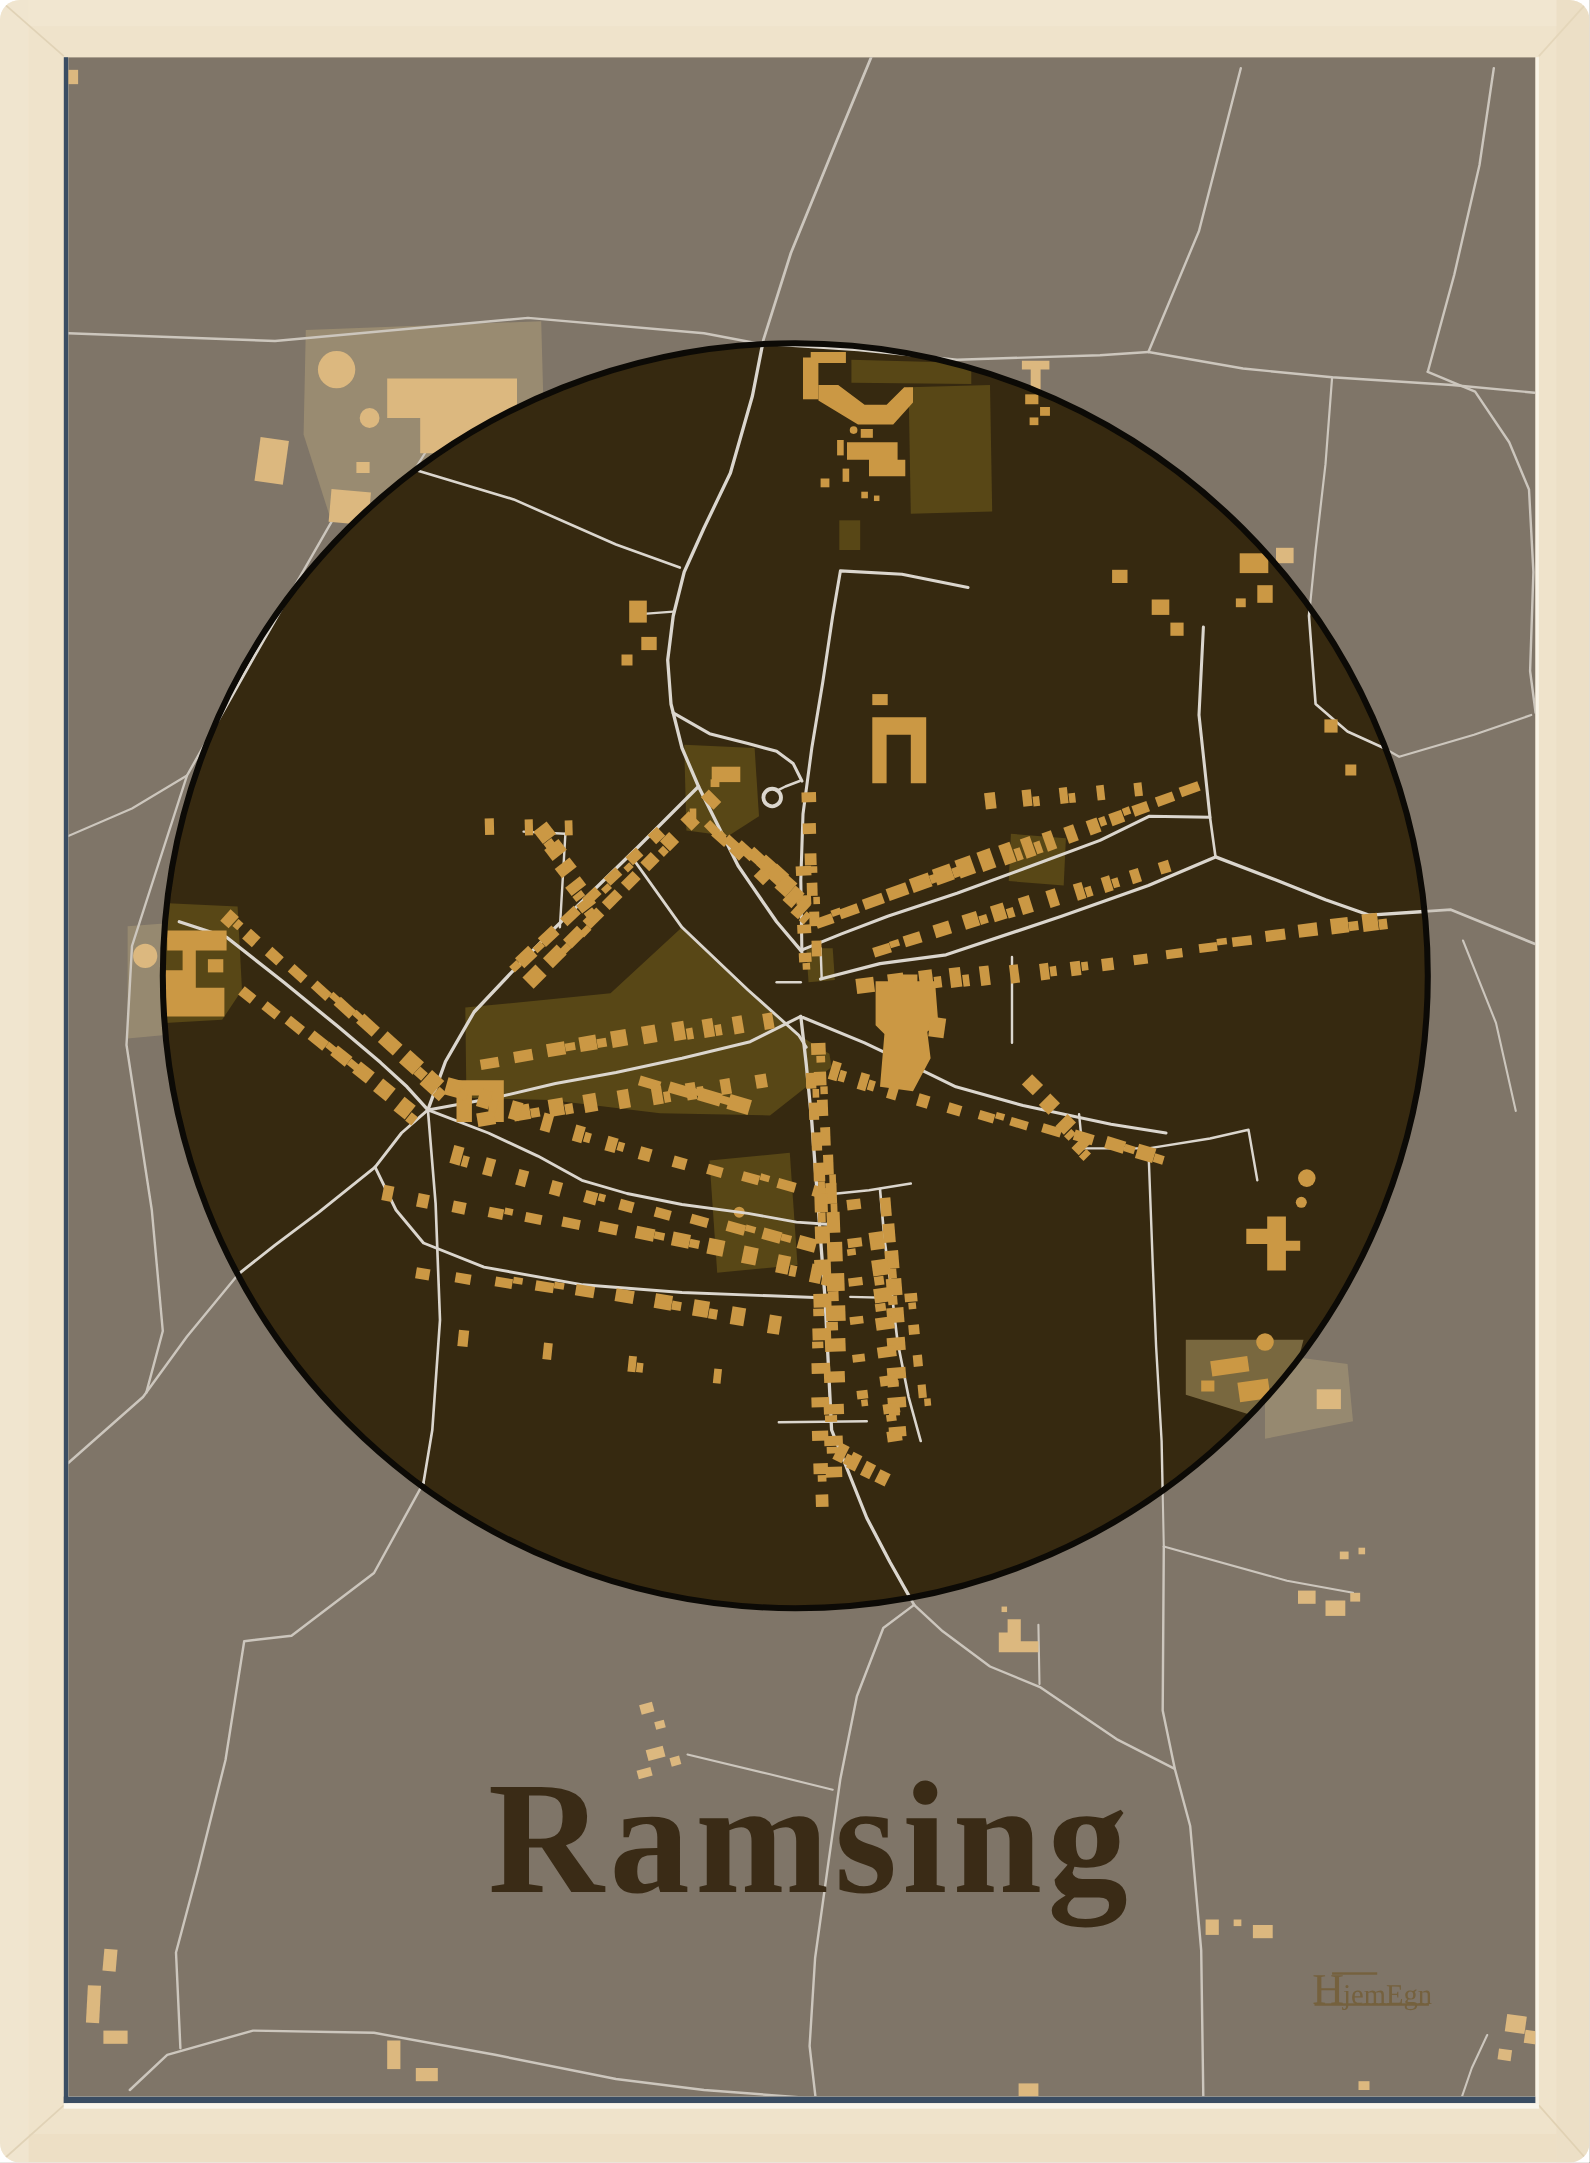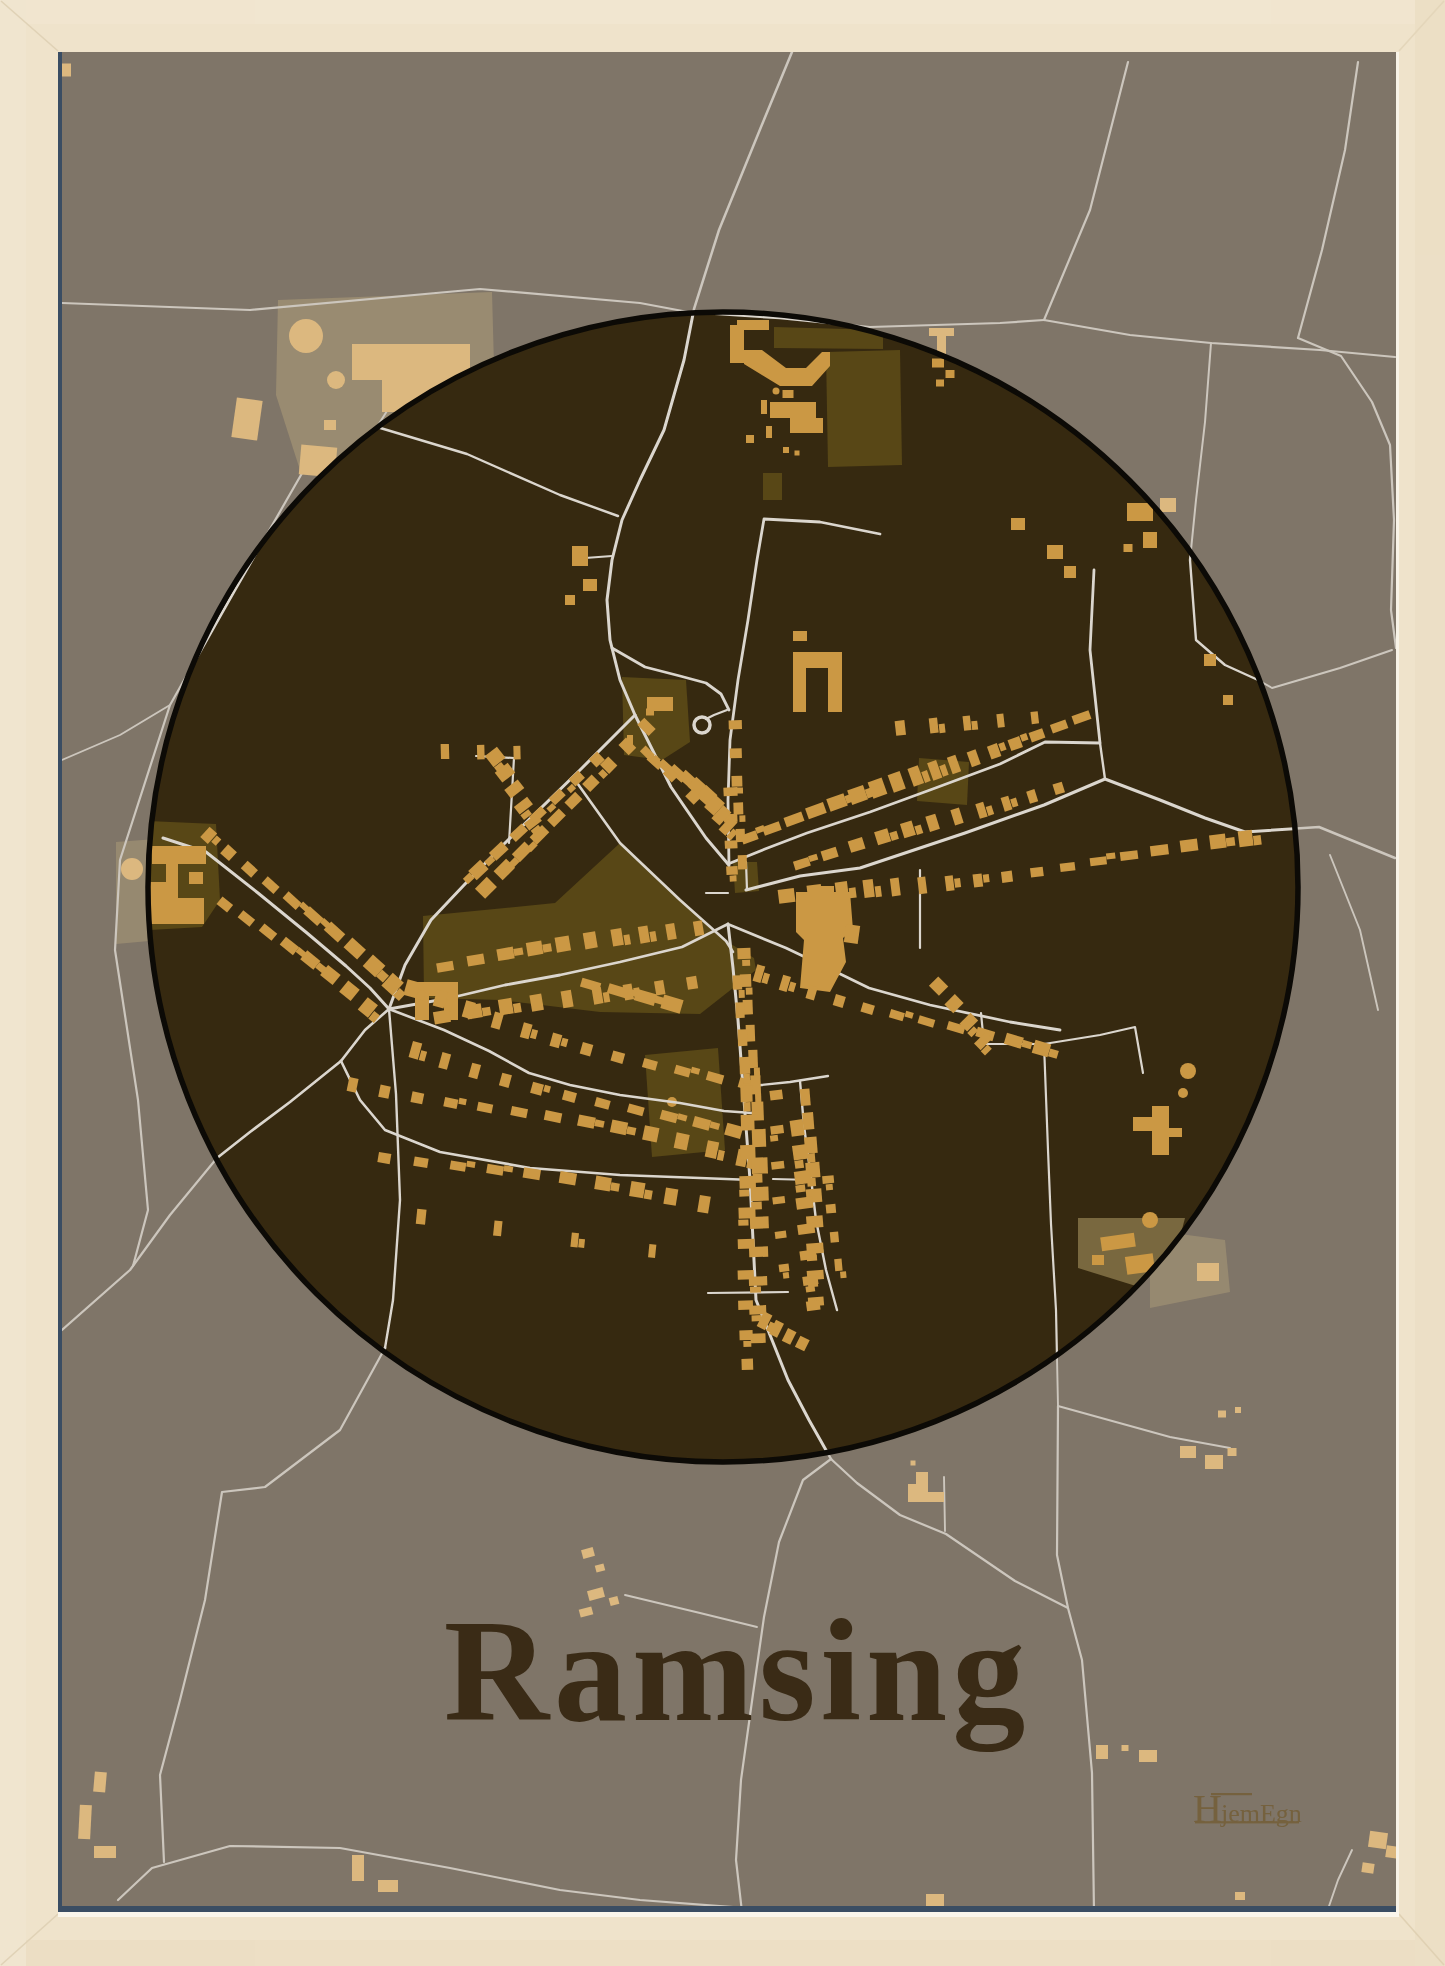--- a/index.html
+++ b/index.html
@@ -1,15 +1,15 @@
 <!DOCTYPE html>
 <html><head><meta charset="utf-8"><style>
 html,body{margin:0;padding:0;background:#fff;}
 body{font-family:"Liberation Sans",sans-serif;}
-#page{position:relative;width:1445px;height:1966px;overflow:hidden;}
+#page{position:relative;width:1445px;height:1966px;overflow:hidden;border-radius:18px;}
 </style></head>
 <body>
 <div id="page">
 <svg width="1445" height="1966" viewBox="0 0 1445 1966">
 <defs>
 <clipPath id="poster">
           <rect x="62" y="52" width="1334" height="1854"></rect>
         </clipPath>
 <clipPath id="circ">
           <circle cx="723" cy="887" r="575"></circle>

